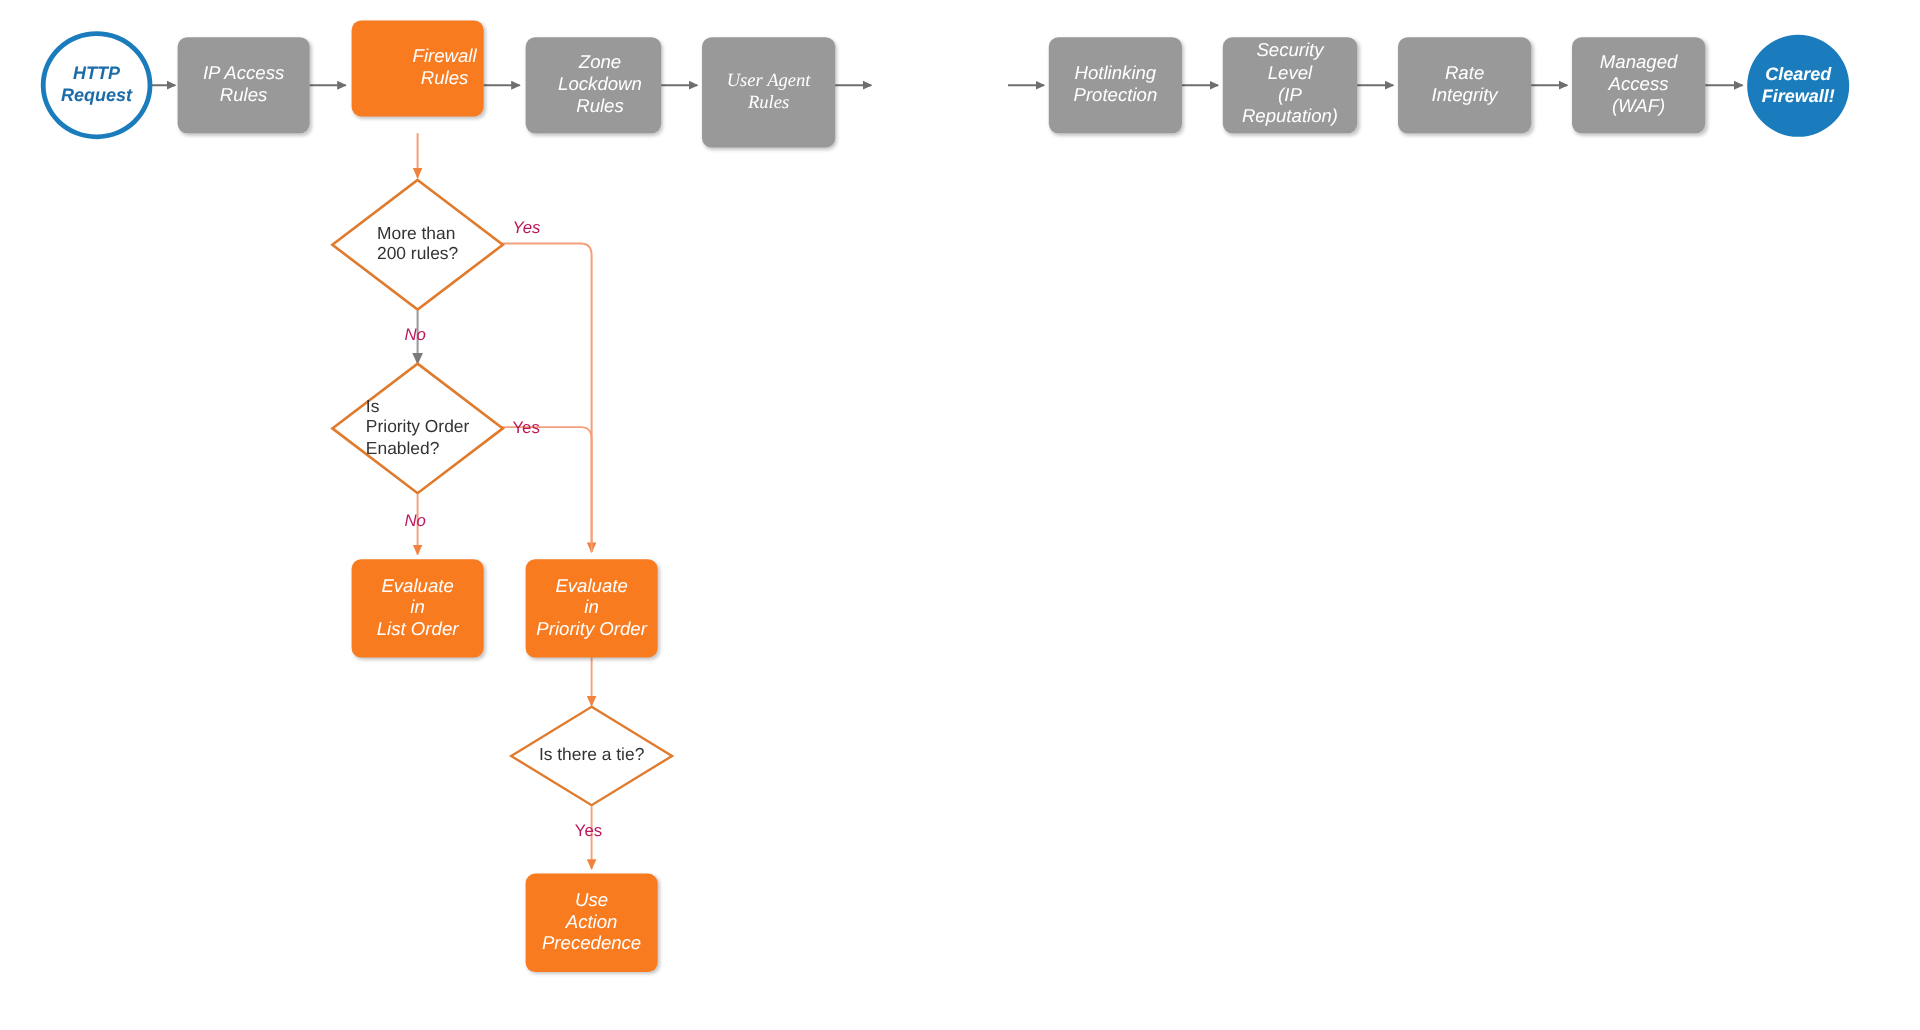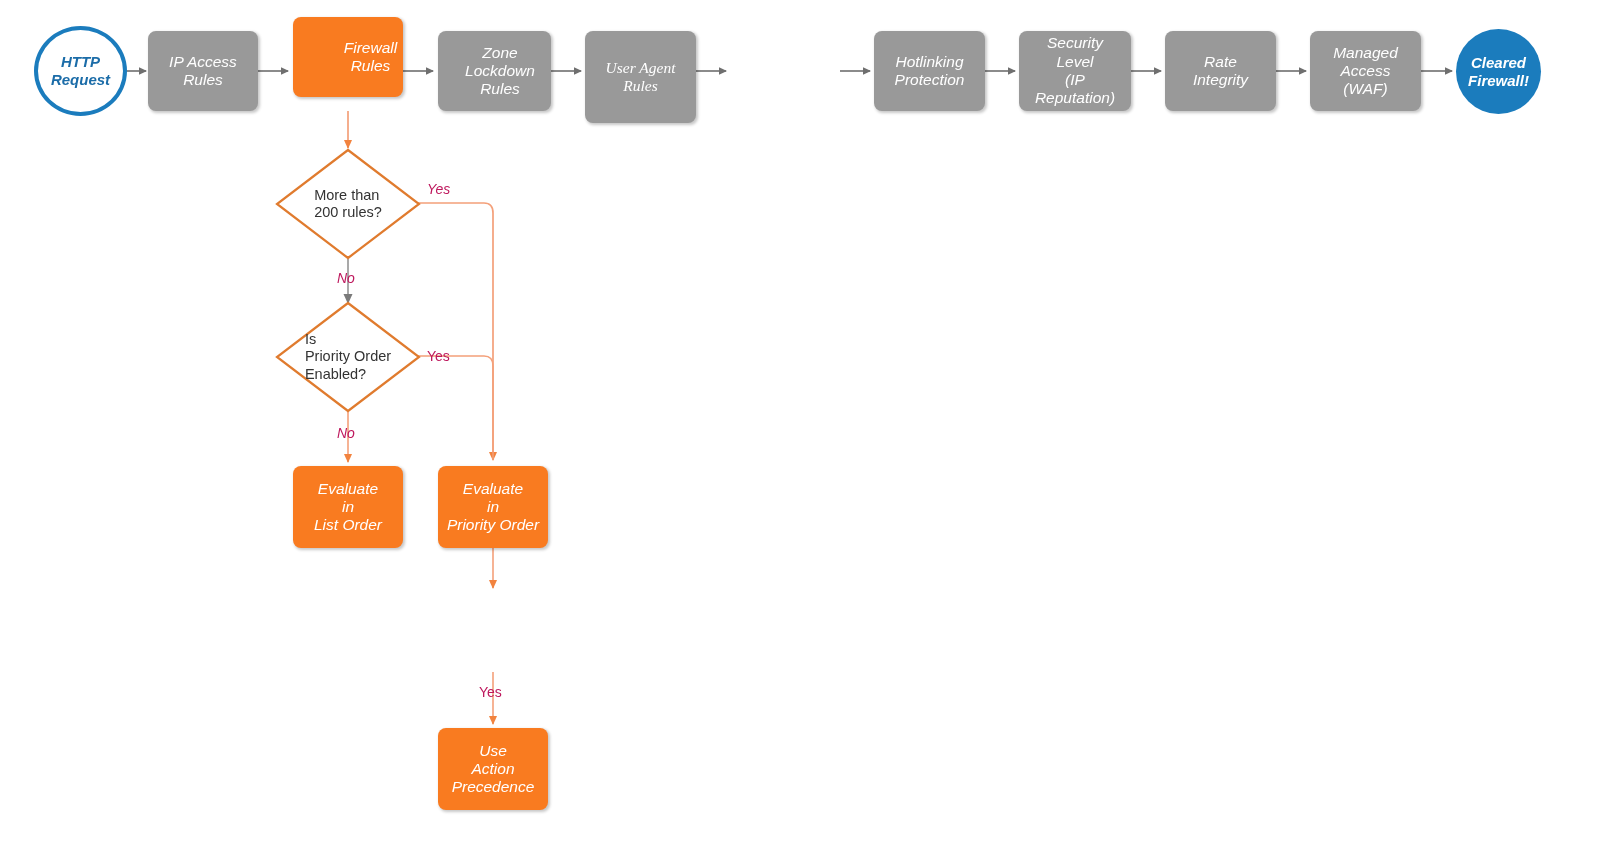--- a/index.html
+++ b/index.html
@@ -214,20 +214,26 @@
 
   <div class="diamond-wrap" style="left:274px; top:300px; width:148px; height:114px;">
     <svg width="148" height="114">
       <polygon points="74,3 145,57 74,111 3,57" fill="#ffffff" stroke="#E07B2E" stroke-width="2.2"></polygon>
     </svg>
     <div class="diamond-label">Is
 Priority Order
 Enabled?</div>
   </div>
 
+  <div class="diamond-wrap" style="left:424px; top:587px; width:138px; height:86px;">
+    <svg width="138" height="86">
+      <polygon points="69,2 136,43 69,84 2,43" fill="#ffffff" stroke="#E07B2E" stroke-width="2"></polygon>
+    </svg>
+    <div class="diamond-label">Is there a tie?</div>
+  </div>
 
   <div class="node box orange" style="left:293px; top:466px; width:110px; height:82px;">
     <span class="lbl">Evaluate
 in
 List Order</span>
   </div>
 
   <div class="node box orange" style="left:438px; top:466px; width:110px; height:82px;">
     <span class="lbl">Evaluate
 in

